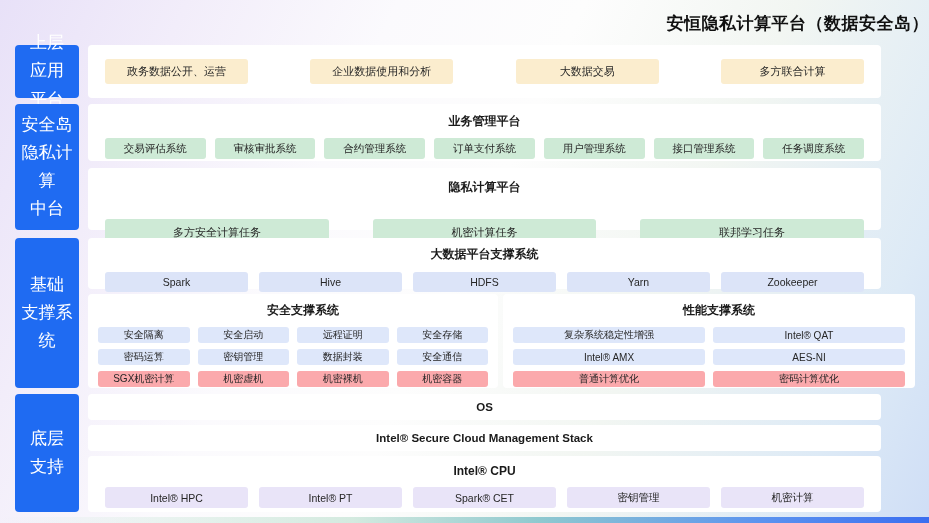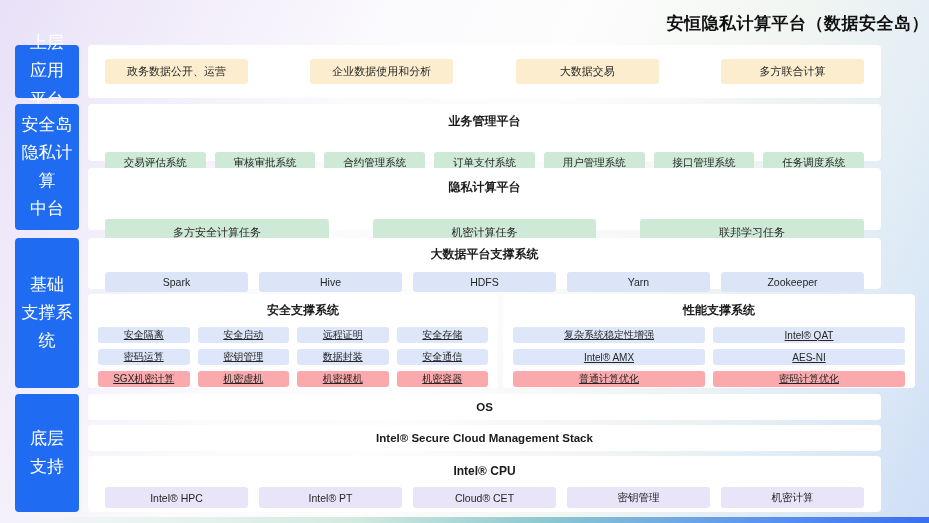--- a/index.html
+++ b/index.html
@@ -56,40 +56,40 @@
   .purple{background:#e9e4f8;}
 
   
   .p-app{top:45px;height:53px;display:flex;align-items:center;}
   .p-app .blk{width:143px;height:25px;}
   .p-app .blocks{width:100%;}
 
   
   .p-business{top:104px;height:57px;}
   .p-business .panel-title{padding-top:9px;}
-  .p-business .blocks{margin-top:22px;gap:9px;}
+  .p-business .blocks{margin-top:8px;gap:9px;}
   .p-business .blk{flex:1;height:21px;font-size:10.5px;}
 
   
   .p-privacy{top:168px;height:62px;}
   .p-privacy .panel-title{padding-top:11px;}
   .p-privacy .blocks{margin-top:23px;}
   .p-privacy .blk{width:29.5%;height:26px;}
 
   
   .p-bigdata{top:238px;height:51px;}
   .p-bigdata .panel-title{padding-top:8px;}
   .p-bigdata .blocks{margin-top:9px;}
   .p-bigdata .blk{width:143px;height:20px;font-size:10.5px;}
 
   
   .p-security{top:294px;height:94px;width:410px;}
   .p-performance{top:294px;left:503px;width:412px;height:94px;}
   .p-security .panel-title,.p-performance .panel-title{padding-top:8px;padding-left:20px;}
-  .gridbox{display:grid;gap:6px 8px;margin:8px 10px 0 10px;text-decoration:underline;}
+  .gridbox{display:grid;gap:6px 8px;margin:8px 10px 0 10px;}
   .g4{grid-template-columns:repeat(4,1fr);}
   .g2{grid-template-columns:repeat(2,1fr);}
   .gridbox .blk{height:16px;font-size:10px;}
 
   
   .p-os{top:394px;height:26px;display:flex;align-items:center;justify-content:center;}
   .p-stack{top:425px;height:26px;display:flex;align-items:center;justify-content:center;}
   .p-os .panel-title,.p-stack .panel-title{padding-top:0;font-size:11.5px;}
   .p-cpu{top:456px;height:56px;}
   .p-cpu .panel-title{padding-top:8px;}
@@ -198,20 +198,20 @@
     <div class="panel-title">OS</div>
   </div>
   <div class="panel p-stack">
     <div class="panel-title">Intel® Secure Cloud Management Stack</div>
   </div>
   <div class="panel p-cpu">
     <div class="panel-title">Intel® CPU</div>
     <div class="blocks">
       <div class="blk purple">Intel® HPC</div>
       <div class="blk purple">Intel® PT</div>
-      <div class="blk purple">Cloud® CET</div>
+      <div class="blk purple">Spark® CET</div>
       <div class="blk purple">密钥管理</div>
       <div class="blk purple">机密计算</div>
     </div>
   </div>
 
   <div class="bottom-strip"></div>
 </div>
 
 </body></html>

